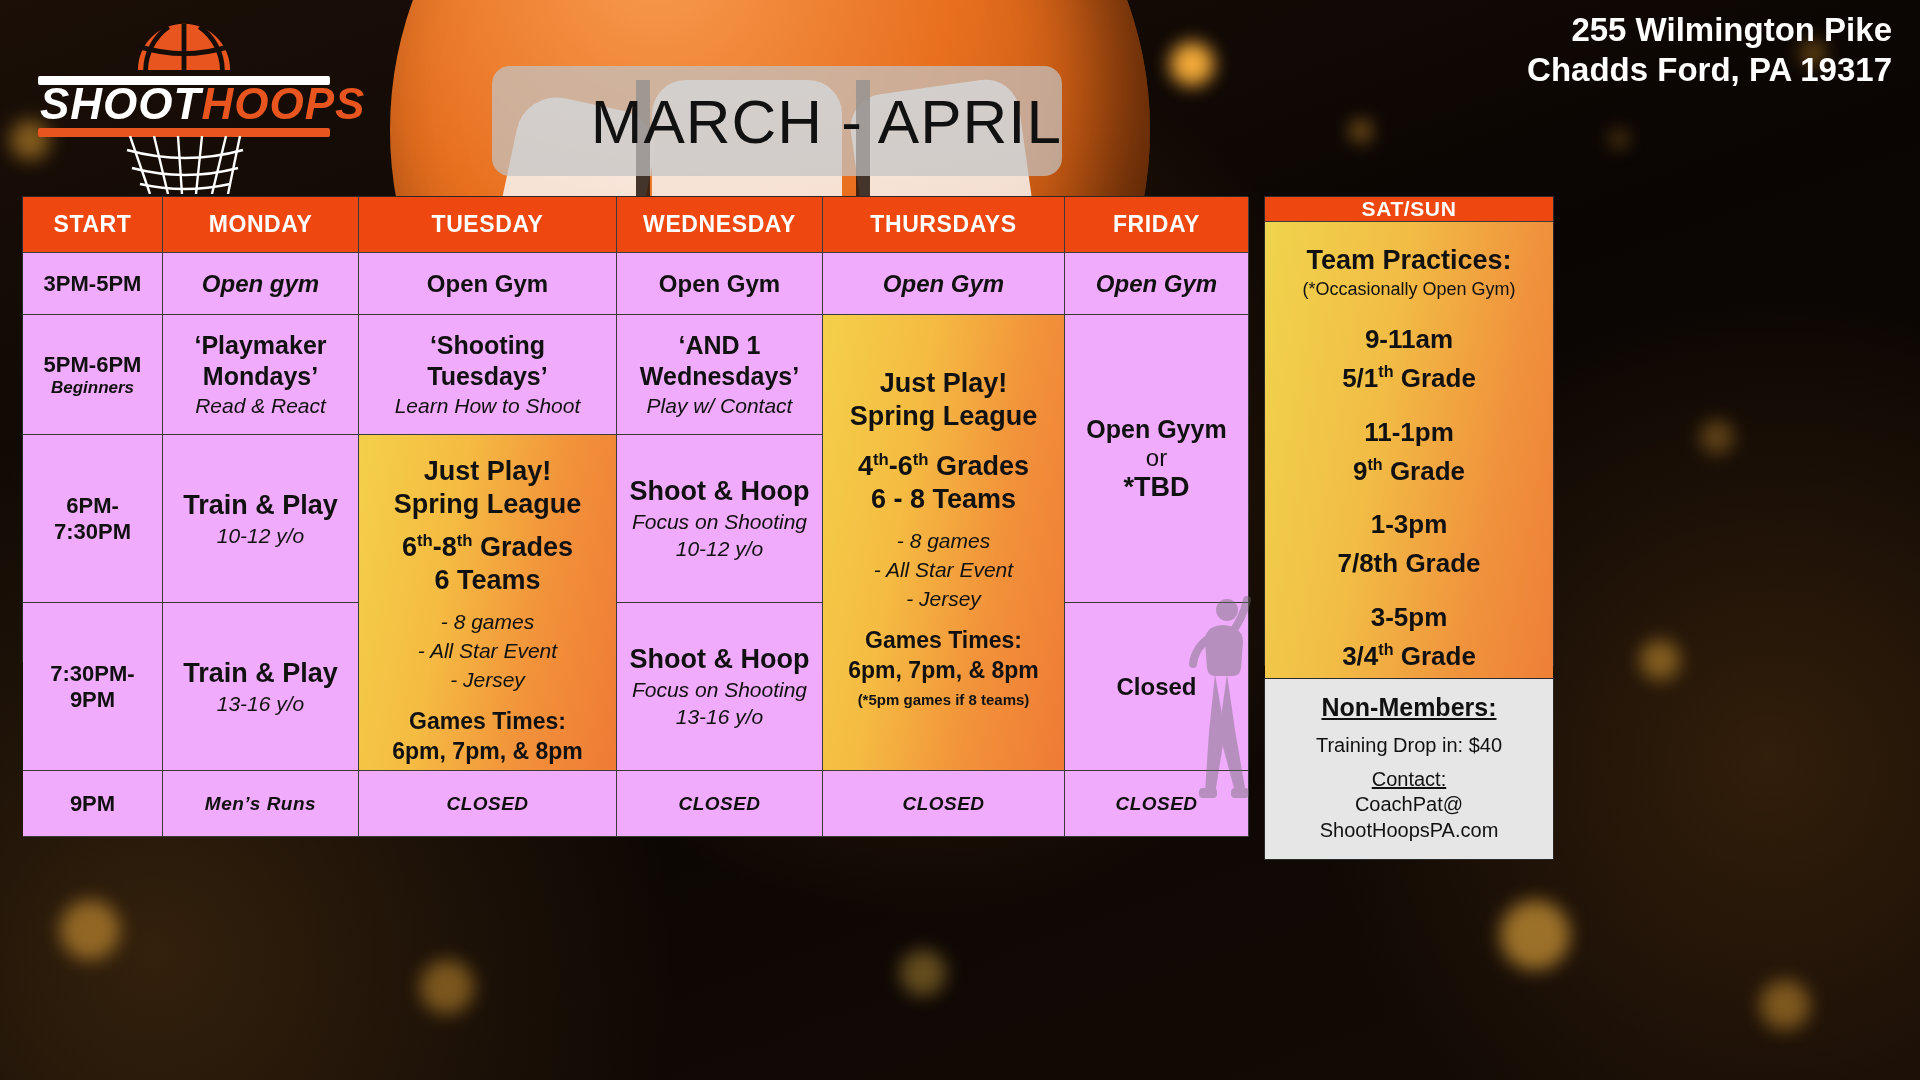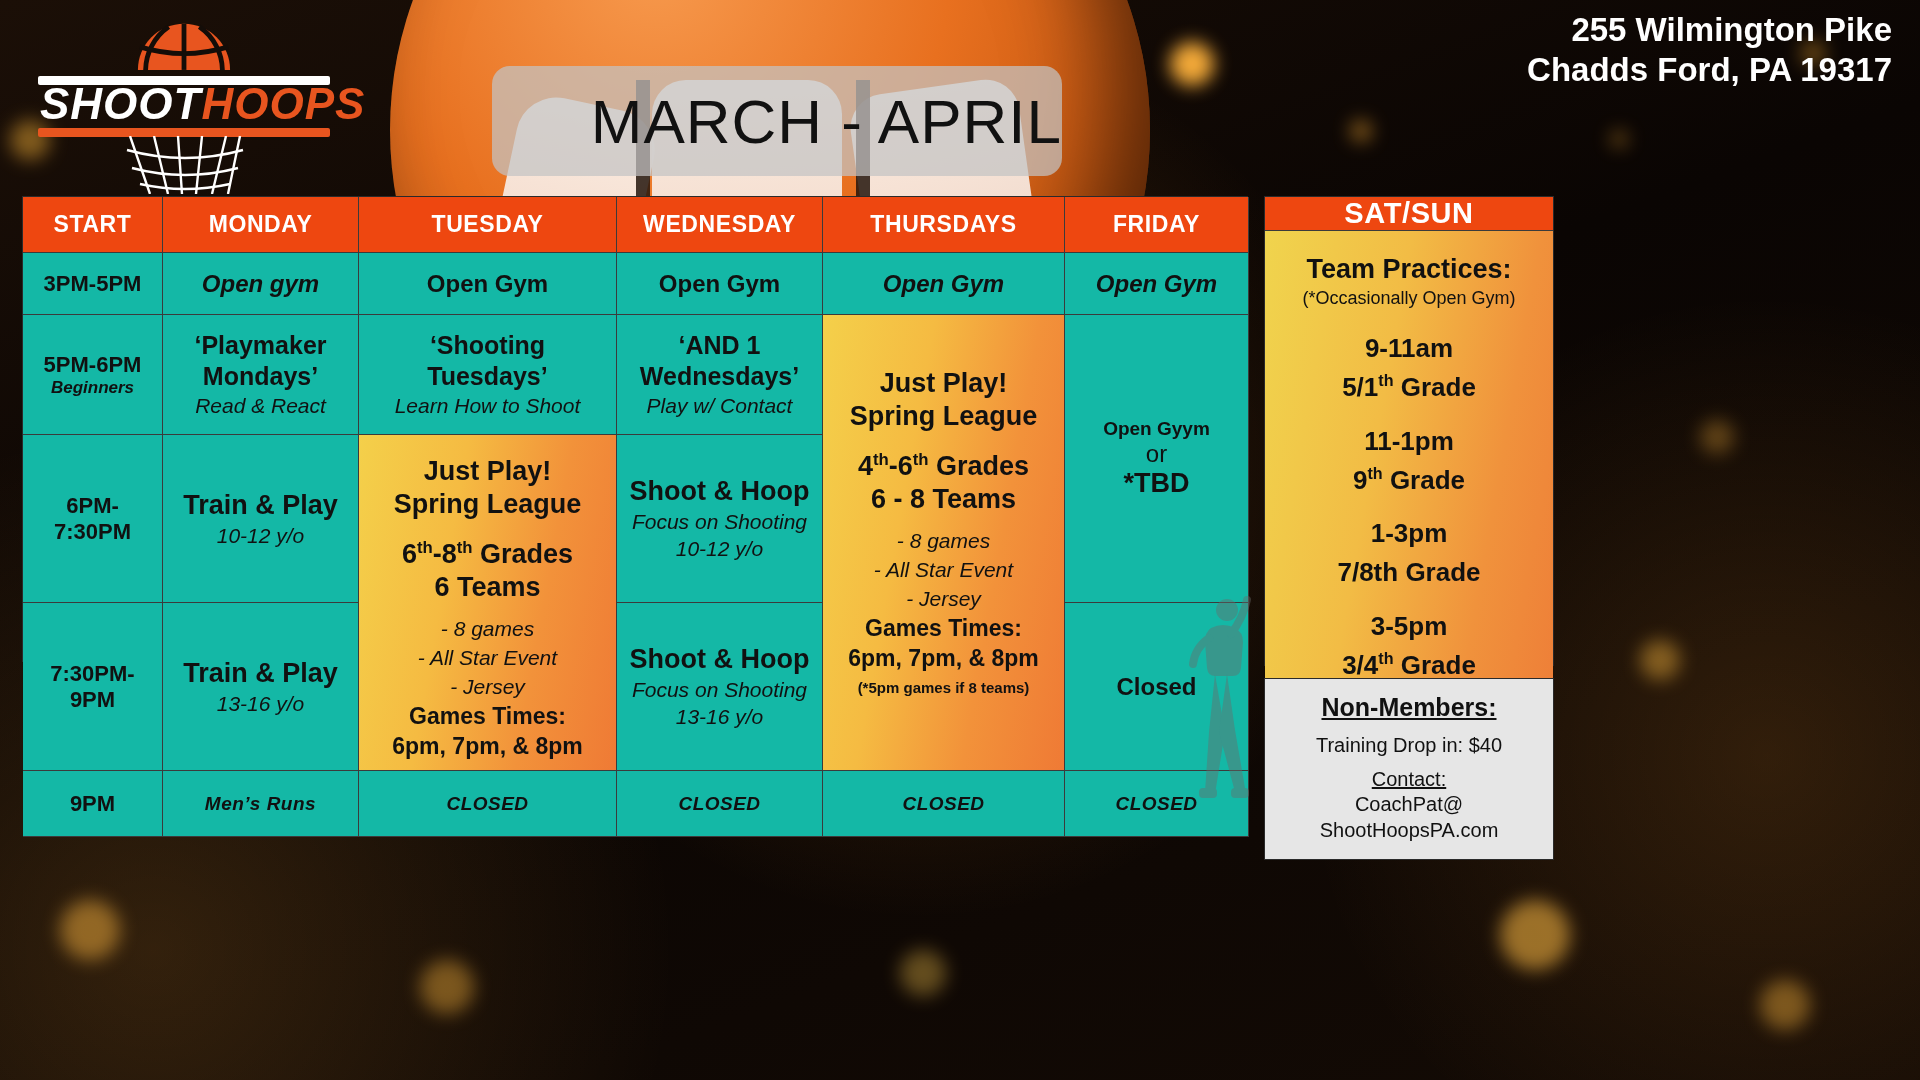--- a/index.html
+++ b/index.html
@@ -89,57 +89,57 @@
     grid-template-rows: 56px 62px 120px 168px 168px 66px;
     border: 1px solid #2a2a2a;
   }
   .cell {
     border-right: 1px solid #3b3b3b;
     border-bottom: 1px solid #3b3b3b;
     display: flex; flex-direction: column;
     align-items: center; justify-content: center;
     text-align: center;
     padding: 4px 6px;
-    background: #14b8a6;
+    background: #f0abfc;
     color: #111;
     overflow: hidden;
   }
   .cell:last-child { border-right: 1px solid #3b3b3b; }
   .hdr {
     background: #ee4710; color: #fff;
     font-size: 23px; font-weight: 800; letter-spacing: .6px;
   }
   .timecell { font-size: 22px; font-weight: 800; }
   .timecell .sub { font-size: 17px; font-weight: 700; font-style: italic; text-align: center; }
   .gradient {
     background: linear-gradient(100deg, #f4d04a 0%, #f5bb42 35%, #f2923a 68%, #ef7a35 100%);
   }
   .title-lg { font-size: 27px; font-weight: 800; line-height: 33px; }
   .title-md { font-size: 25px; font-weight: 800; line-height: 31px; }
   .sub-it { font-size: 21px; font-style: italic; line-height: 27px; }
   .bullets { font-size: 21px; font-style: italic; line-height: 29px; margin-top: 10px; }
-  .gametimes { font-size: 23px; font-weight: 700; line-height: 30px; }
+  .gametimes { font-size: 23px; font-weight: 700; line-height: 30px; margin-top: 12px; }
   .tiny { font-size: 15px; font-weight: 700; }
   .italic-b { font-style: italic; font-weight: 800; font-size: 24px; }
   .plain-b { font-weight: 800; font-size: 24px; }
   .caps-it { font-size: 19px; font-weight: 800; font-style: italic; letter-spacing: .5px; }
   sup { font-size: .62em; vertical-align: super; }
   .gap { height: 10px; }
 
   
   #satsun {
     position: absolute; left: 1264px; top: 196px;
     width: 290px; height: 470px;
     border: 1px solid #2a2a2a;
     display: flex; flex-direction: column;
   }
   #satsun .head {
     height: 56px; background: #ee4710; color: #fff;
     display: flex; align-items: center; justify-content: center;
-    font-size: 29px; font-weight: 800; letter-spacing: .6px;
+    font-size: 21px; font-weight: 800; letter-spacing: .6px;
     border-bottom: 1px solid #3b3b3b;
   }
   #satsun .body {
     flex: 1;
     background: linear-gradient(100deg, #f0d44d 0%, #f2bc45 40%, #f0923c 75%, #ee7f38 100%);
     padding: 22px 10px 14px;
     text-align: center; color: #111;
   }
   #satsun .tp { font-size: 27px; font-weight: 800; line-height: 33px; }
   #satsun .tp-sub { font-size: 18px; line-height: 24px; }
@@ -279,21 +279,21 @@
       <div>- Jersey</div>
     </div>
     <div class="gametimes">
       <div>Games Times:</div>
       <div>6pm, 7pm, &amp; 8pm</div>
       <div class="tiny">(*5pm games if 8 teams)</div>
     </div>
   </div>
 
   <div class="cell" style="grid-column:6; grid-row:3 / span 2;">
-    <span class="plain-b" style="font-size:19px;">Open Gyym</span>
+    <span class="plain-b" style="font-size:25px;">Open Gyym</span>
     <span style="font-size:24px;">or</span>
     <span class="plain-b" style="font-size:27px;">*TBD</span>
   </div>
 
   <div class="cell timecell">
     <span>6PM-7:30PM</span>
   </div>
   <div class="cell">
     <span class="title-lg">Train &amp; Play</span>
     <span class="sub-it">10-12 y/o</span>

